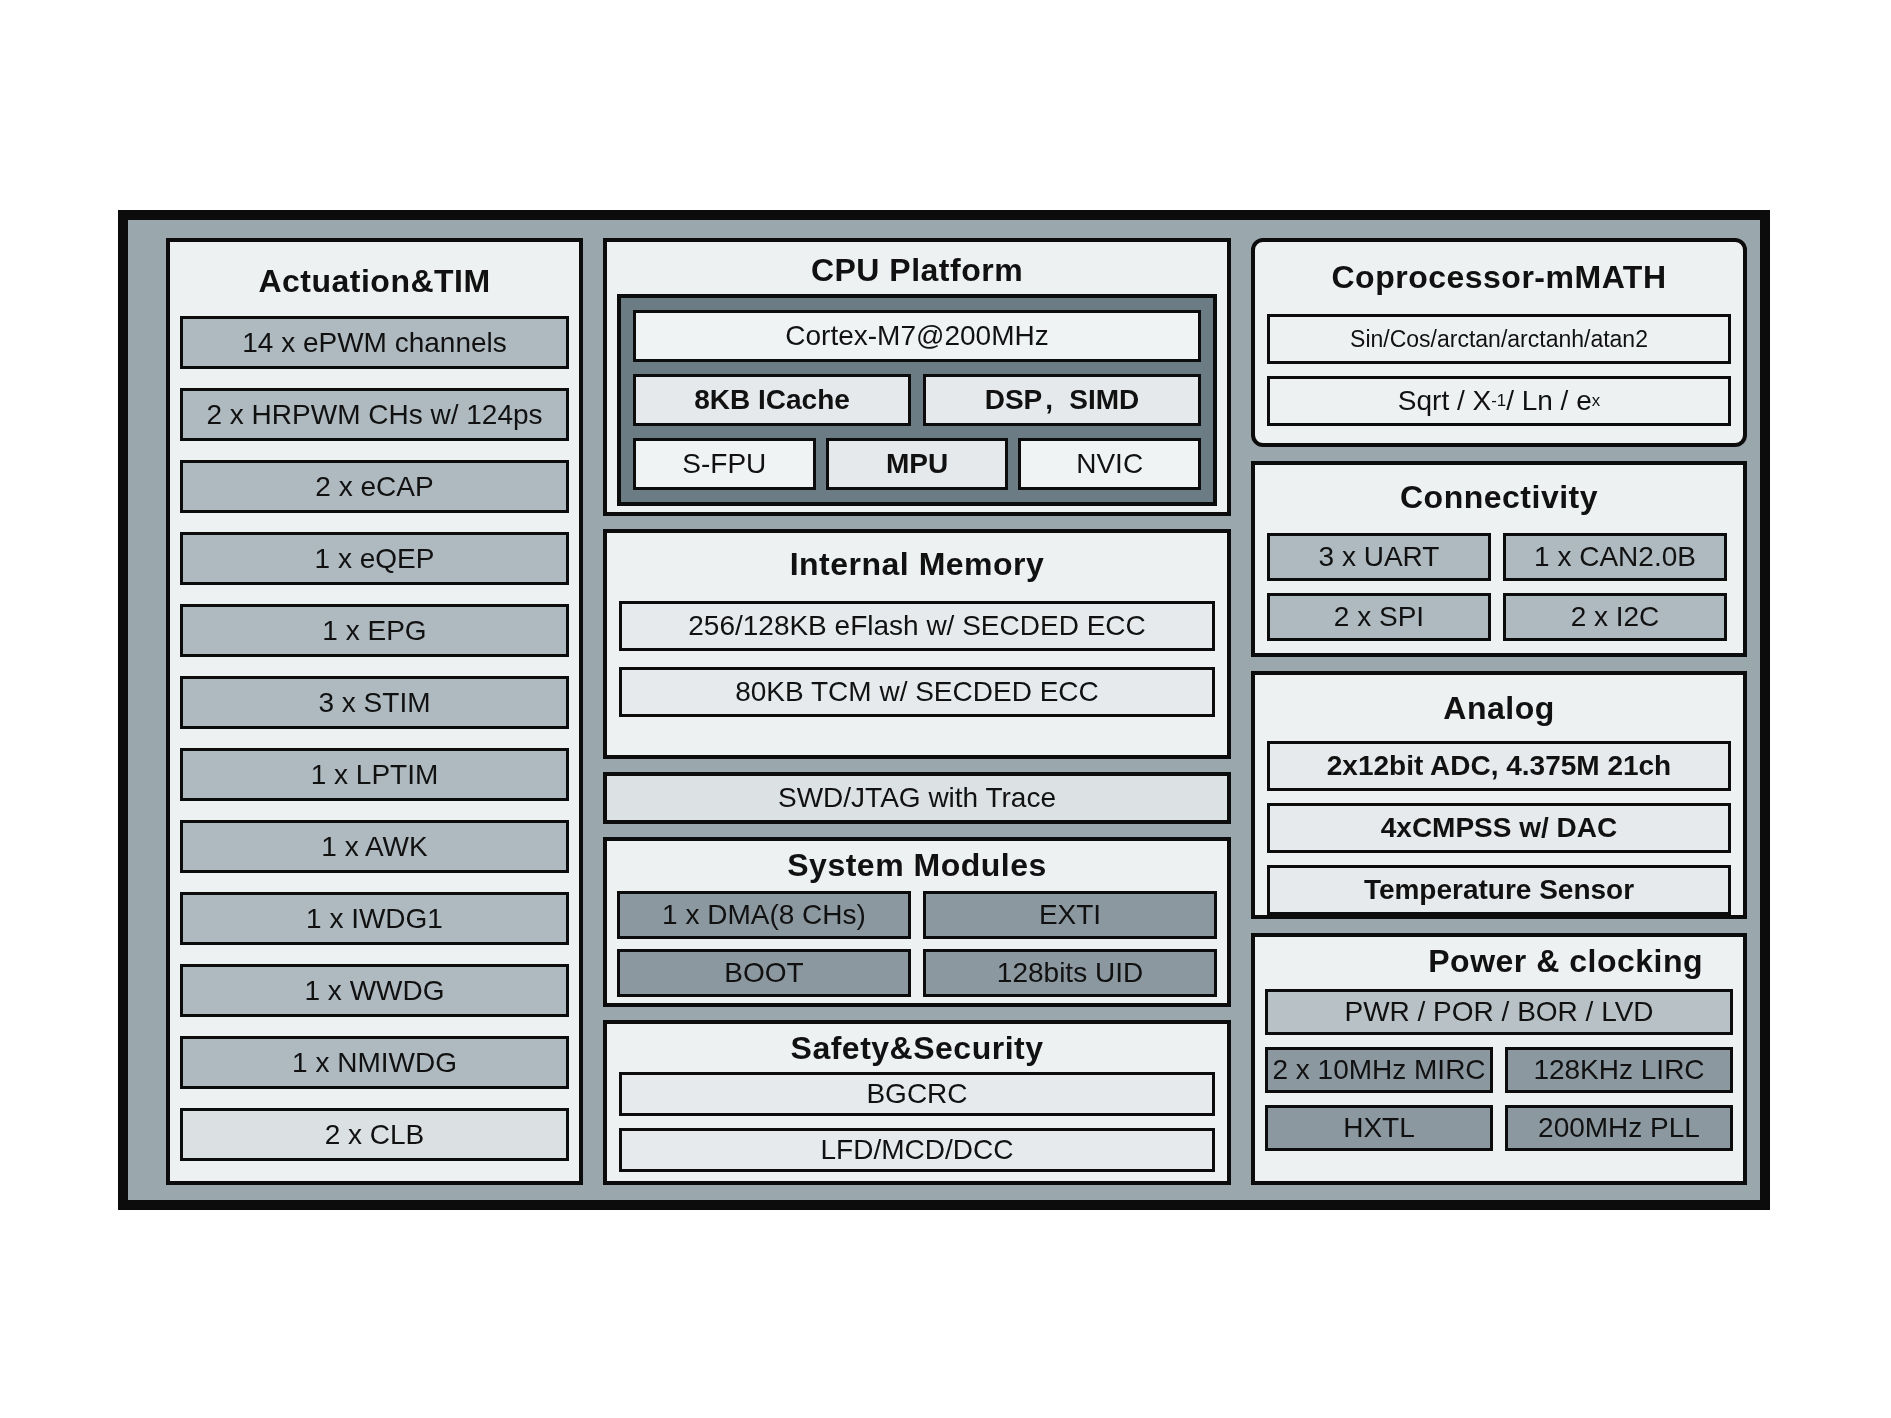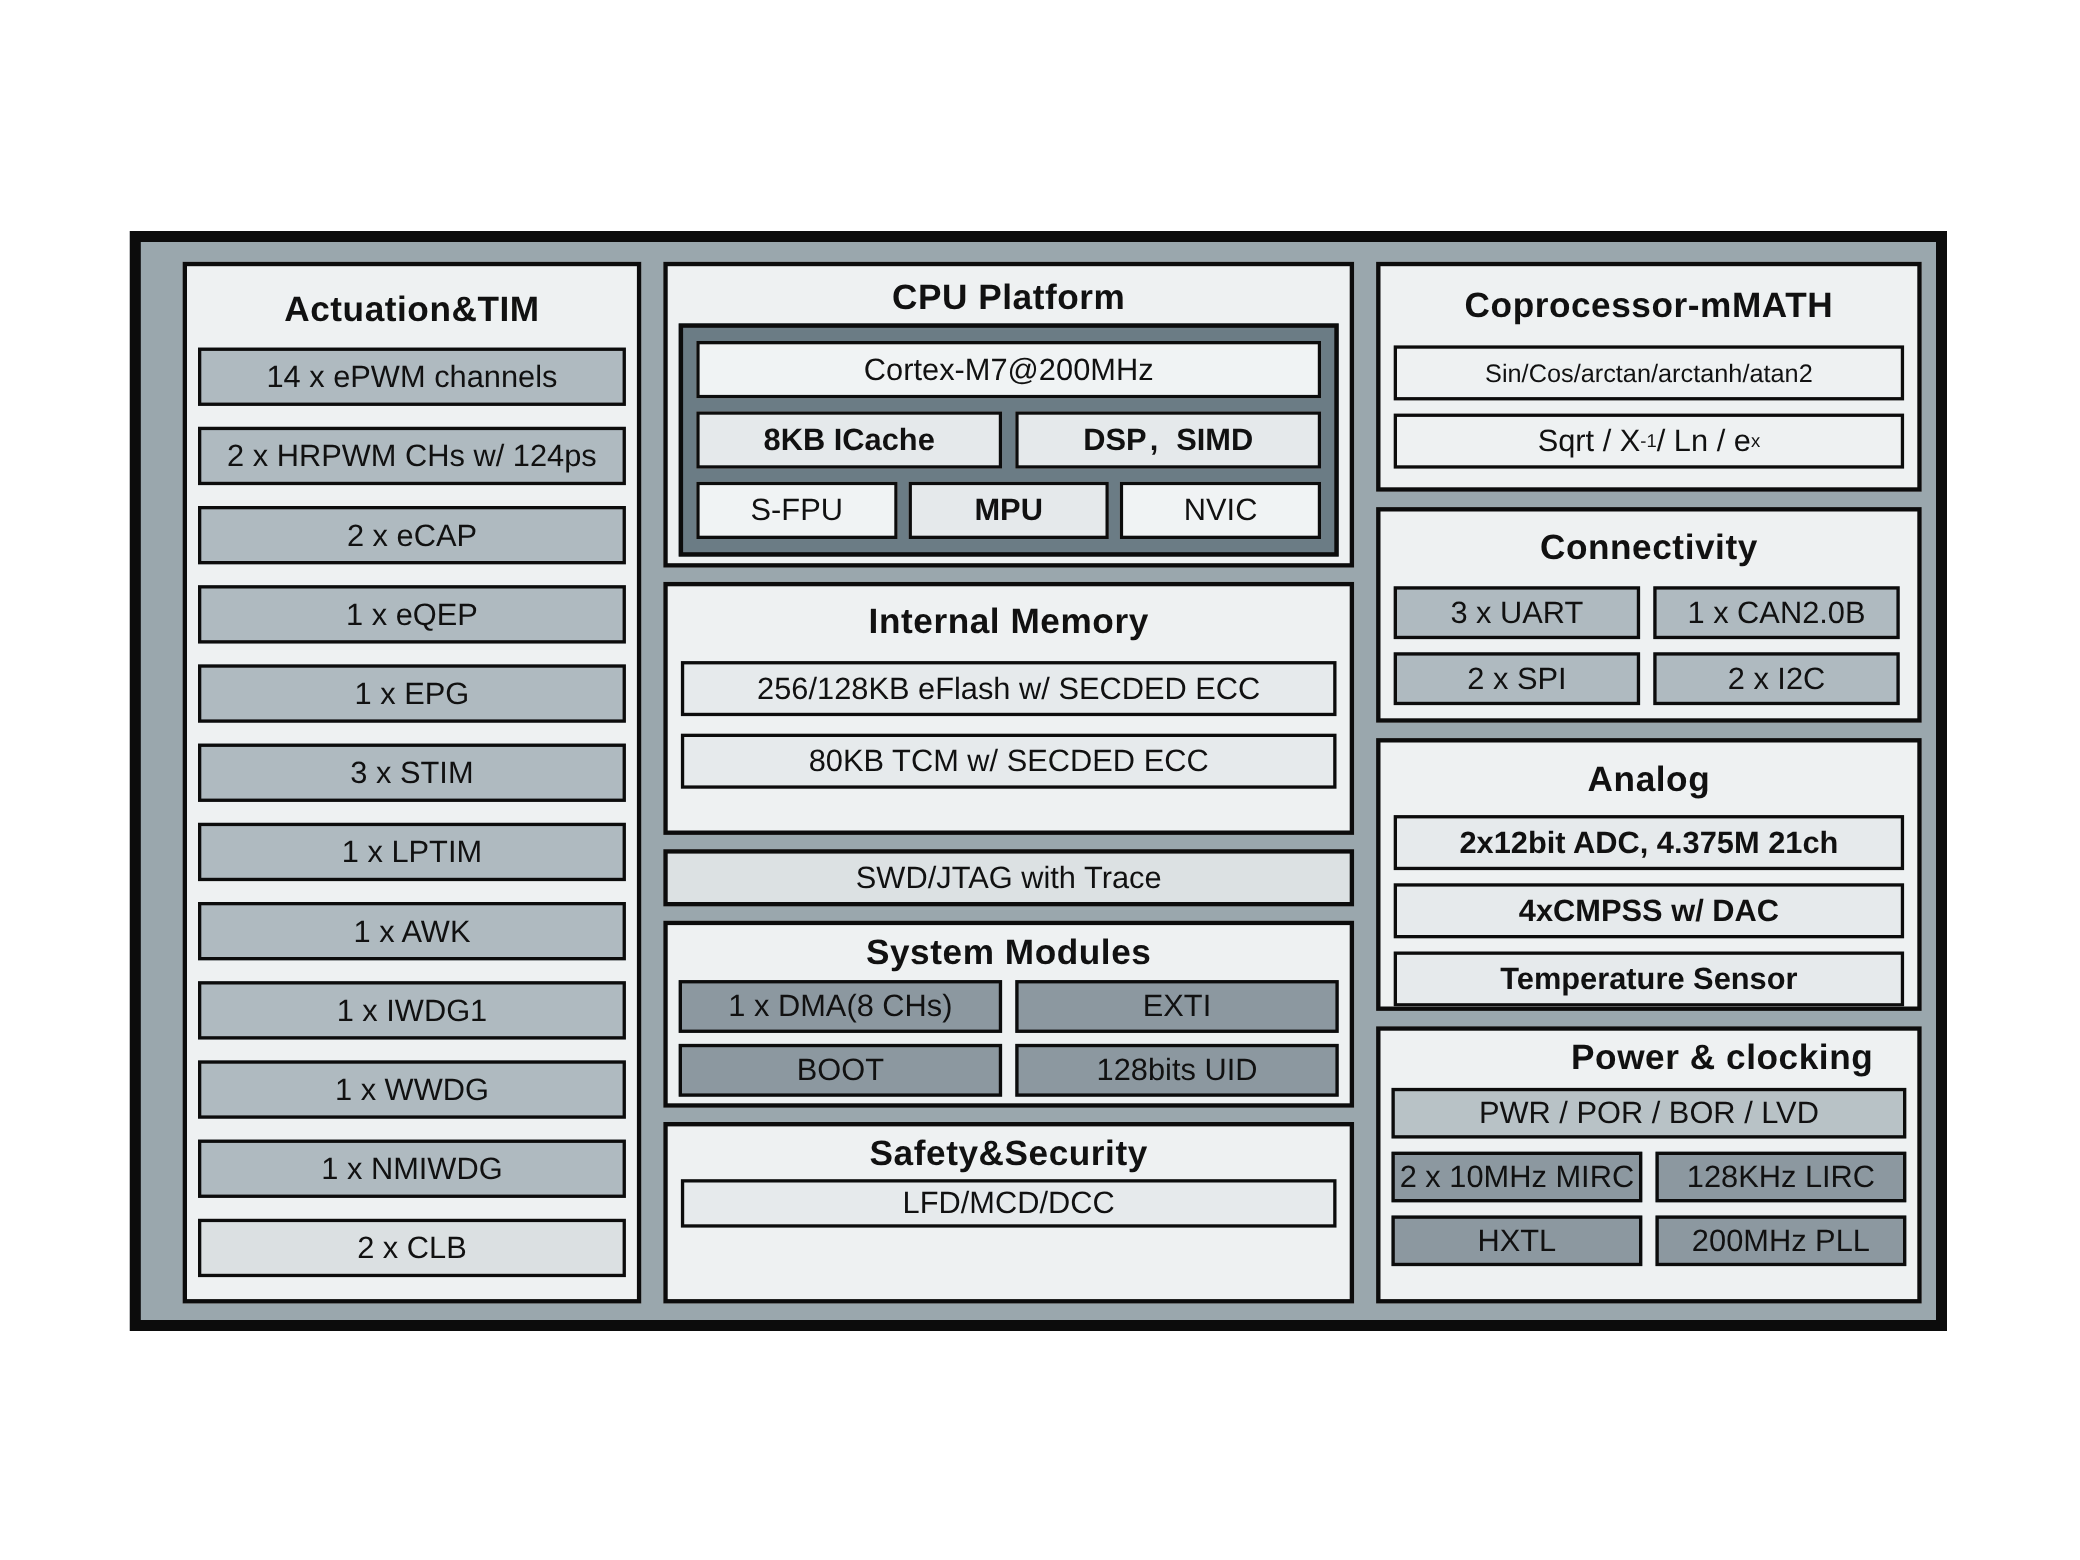--- a/index.html
+++ b/index.html
@@ -56,21 +56,21 @@
   .panel-sys .ptitle{height:44px;margin-top:2px;}
   .sys-grid{display:grid;grid-template-columns:1fr 1fr;gap:10px 12px;padding:4px 10px 0 10px;}
   .sys-grid .box{height:48px;}
 
   .panel-safe{height:165px;}
   .panel-safe .ptitle{height:44px;margin-top:2px;}
   .safe-rows{display:flex;flex-direction:column;gap:12px;padding:2px 12px 0 12px;}
   .safe-rows .box{height:44px;}
 
   
-  .panel-cop{height:222px;}
+  .panel-cop{height:222px;border-radius:12px;}
   .panel-cop .ptitle{height:46px;margin-top:12px;}
   .cop-rows{display:flex;flex-direction:column;gap:12px;padding:14px 12px 0 12px;}
   .cop-rows .box{height:50px;}
   .cop-rows .box.small{font-size:23px;}
   sup{font-size:0.6em;vertical-align:super;line-height:0;}
 
   .panel-conn{height:209px;}
   .panel-conn .ptitle{height:46px;margin-top:10px;}
   .conn-grid{display:grid;grid-template-columns:1fr 1fr;gap:12px;padding:12px 16px 0 12px;}
   .conn-grid .box{height:48px;}
@@ -153,20 +153,21 @@
           <div class="box tone-dark">1 x DMA(8 CHs)</div>
           <div class="box tone-dark">EXTI</div>
           <div class="box tone-dark">BOOT</div>
           <div class="box tone-dark">128bits UID</div>
         </div>
       </div>
 
       <div class="panel panel-safe">
         <div class="ptitle">Safety&amp;Security</div>
         <div class="safe-rows">
+          <div class="box tone-soft">BGCRC</div>
           <div class="box tone-soft">LFD/MCD/DCC</div>
         </div>
       </div>
 
     </div>
 
     <div class="col col-right">
 
       <div class="panel panel-cop">
         <div class="ptitle">Coprocessor-mMATH</div>

